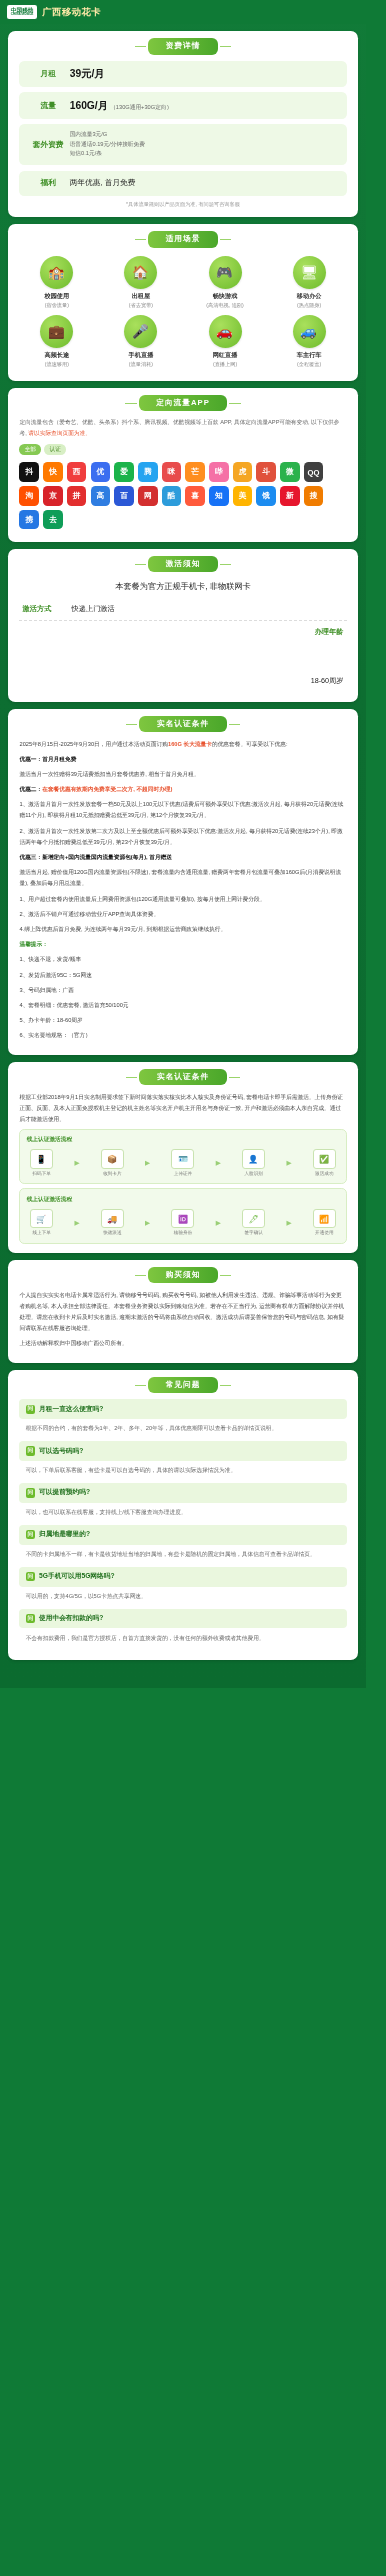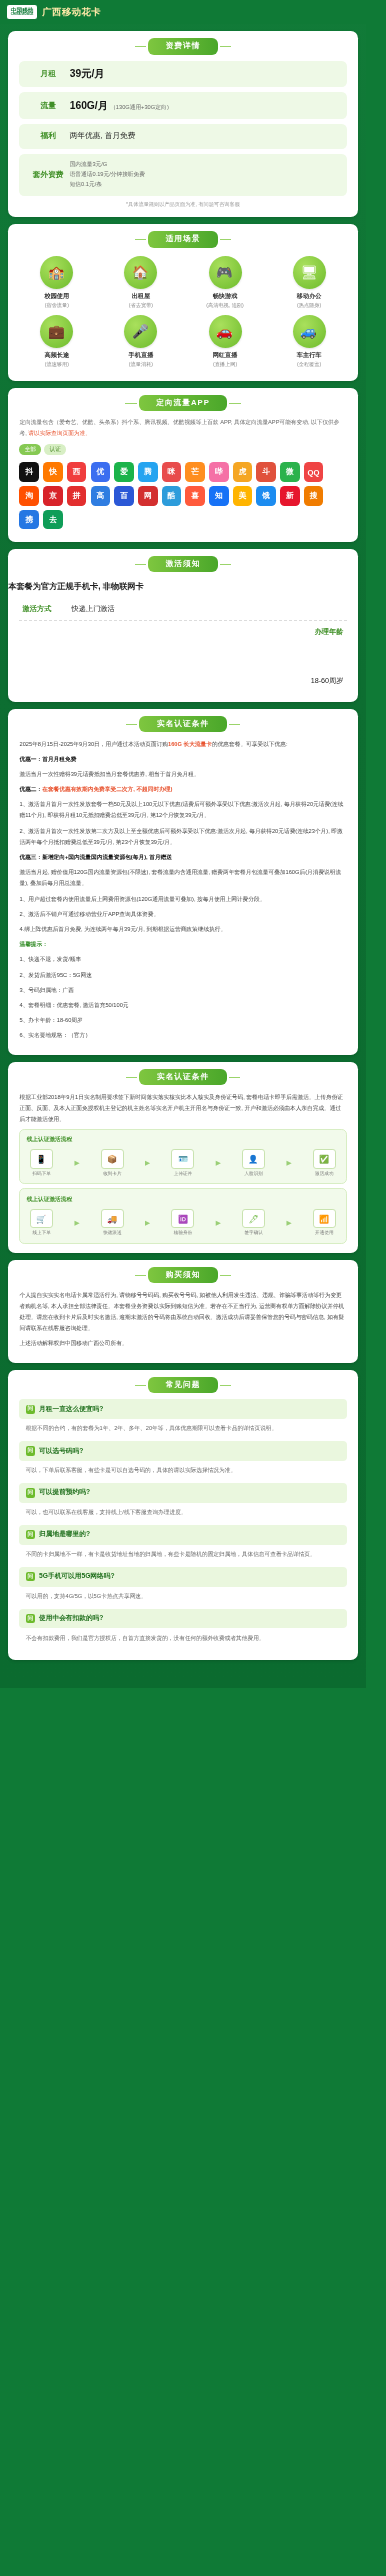--- a/index.html
+++ b/index.html
@@ -93,21 +93,21 @@
     display: flex; align-items: center; justify-content: center;
     color: #fff; font-size: 7.7px; font-weight: bold;
   }
 
   
   .act-rows { margin: 0 11.3px; }
   .act-row { display: flex; align-items: flex-end; border-bottom: 0.5px dashed #dcdcdc; padding: 6.2px 3.1px; }
   .act-row:last-child { border-bottom: none; flex-direction: column; }
   .act-label { flex: 0 0 49px; color: #3f8f26; font-size: 7.2px; font-weight: bold; }
   .act-val { font-size: 7.2px; color: #222; }
-  .act-head { font-size: 8.2px; font-weight: bold; color: #1f1f1f; padding: 2.1px 0 6.2px; }
+  .act-head { text-align: center; font-size: 8.2px; font-weight: normal; color: #1f1f1f; padding: 2.1px 0 6.2px; }
 
   
   .txt { font-size: 5.7px; line-height: 1.95; color: #444; padding: 0 11.3px; }
   .txt p { margin-bottom: 4.1px; }
   .txt .b { font-weight: bold; color: #111; }
   .txt .r { color: #e8532f; font-weight: bold; }
   .txt .g { color: #2f8a23; font-weight: bold; }
 
   
   .flow-box { margin: 4.1px 11.3px 0; background: #f2faeb; border: 0.5px solid #d8eec4; border-radius: 5.2px; padding: 6.2px; }
@@ -155,30 +155,30 @@
     <div class="tariff">
       <div class="trow">
         <div class="tlabel">月租</div>
         <div class="tval"><span class="big">39元/月</span></div>
       </div>
       <div class="trow">
         <div class="tlabel">流量</div>
         <div class="tval"><span class="big">160G/月</span><span class="sub">（130G通用+30G定向）</span></div>
       </div>
       <div class="trow">
-        <div class="tlabel">福利</div>
-        <div class="tval">两年优惠, 首月免费</div>
-      </div>
-      <div class="trow">
         <div class="tlabel">套外资费</div>
         <div class="tval">
           <span class="line">国内流量3元/G</span>
           <span class="line">语音通话0.19元/分钟接听免费</span>
           <span class="line">短信0.1元/条</span>
         </div>
+      </div>
+      <div class="trow">
+        <div class="tlabel">福利</div>
+        <div class="tval">两年优惠, 首月免费</div>
       </div>
     </div>
     <div class="note">*具体流量规则以产品页面为准, 有问题可咨询客服</div>
   </div>
 
   <div class="card">
     <div class="sec-title-wrap">
         <div class="sec-title">适用场景</div>
       </div>
     <div class="scene-grid">
@@ -244,21 +244,21 @@
       <div class="app-ico" style="background:#f03d3d">西</div>
       <div class="app-ico" style="background:#3b6ef0">优</div>
       <div class="app-ico" style="background:#1bb34a">爱</div>
       <div class="app-ico" style="background:#25a4f0">腾</div>
       <div class="app-ico" style="background:#e84c4c">咪</div>
       <div class="app-ico" style="background:#ff8e1f">芒</div>
       <div class="app-ico" style="background:#f571a6">哔</div>
       <div class="app-ico" style="background:#f5a623">虎</div>
       <div class="app-ico" style="background:#e0513c">斗</div>
       <div class="app-ico" style="background:#2bb24c">微</div>
-      <div class="app-ico" style="background:#ef4444">QQ</div>
+      <div class="app-ico" style="background:#404040">QQ</div>
       <div class="app-ico" style="background:#ff5000">淘</div>
       <div class="app-ico" style="background:#d8232a">京</div>
       <div class="app-ico" style="background:#e22e2e">拼</div>
       <div class="app-ico" style="background:#2f7de1">高</div>
       <div class="app-ico" style="background:#2b58d6">百</div>
       <div class="app-ico" style="background:#d32f2f">网</div>
       <div class="app-ico" style="background:#2d9cdb">酷</div>
       <div class="app-ico" style="background:#ff5a3c">喜</div>
       <div class="app-ico" style="background:#1772f6">知</div>
       <div class="app-ico" style="background:#ffb400">美</div>

